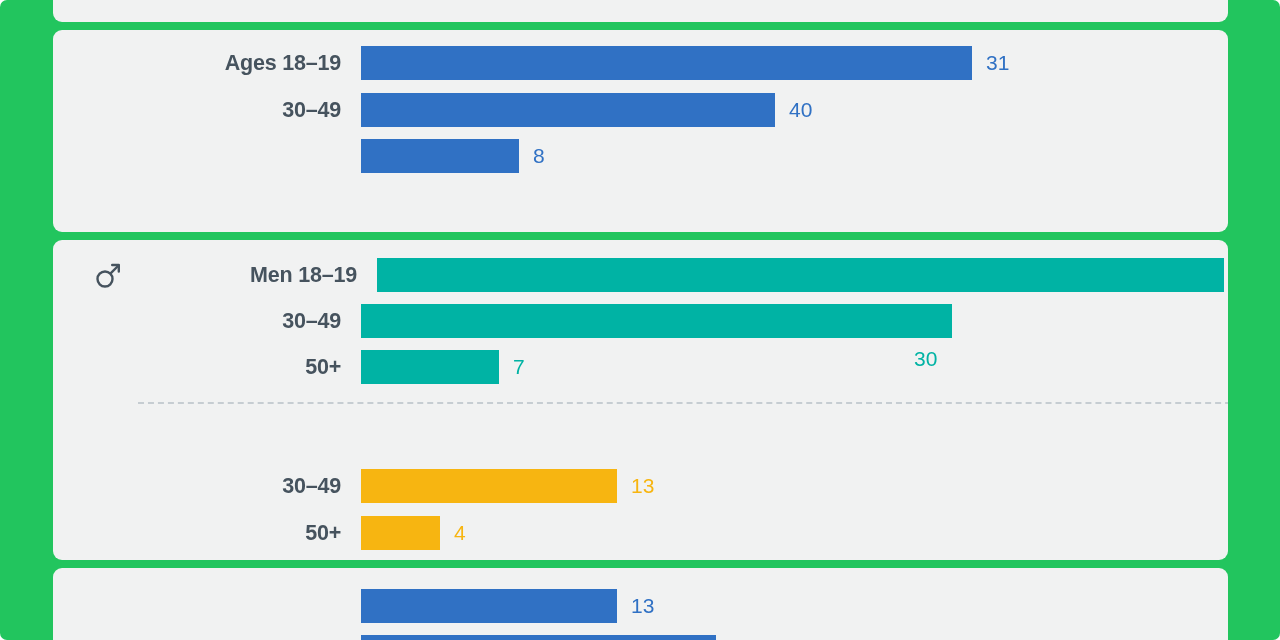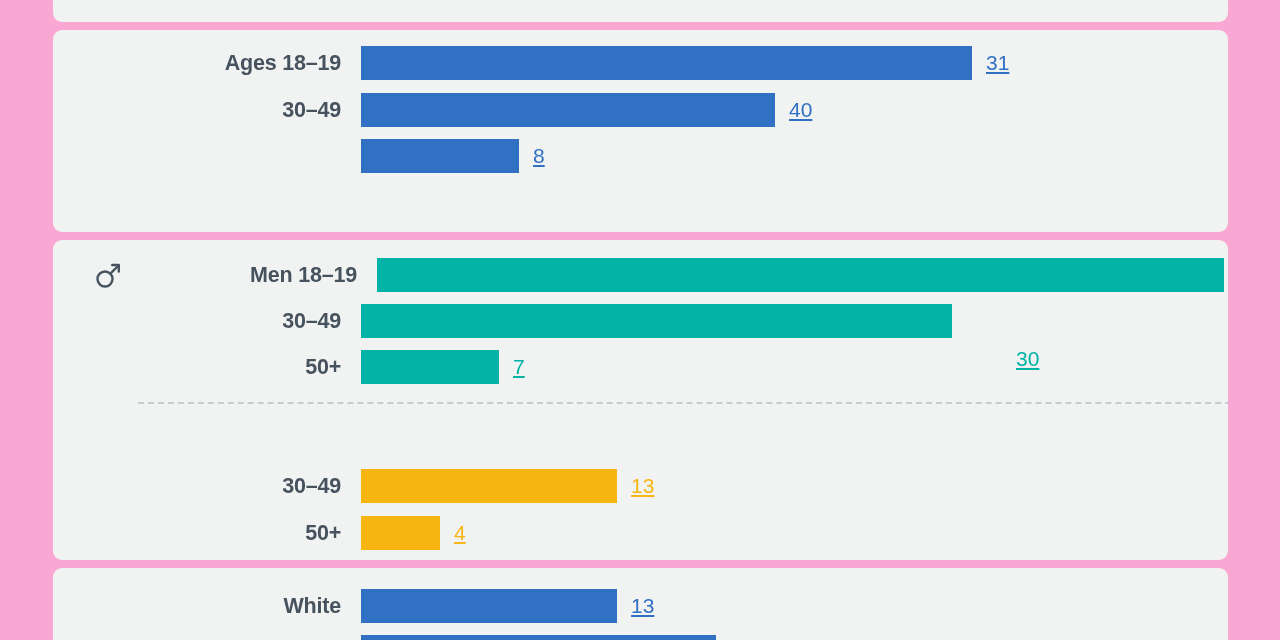--- a/index.html
+++ b/index.html
@@ -7,21 +7,22 @@
     width: 1280px;
     height: 640px;
     background: #ffffff;
     font-family: "Liberation Sans", sans-serif;
     overflow: hidden;
   }
   #stage {
     position: relative;
     width: 1280px;
     height: 640px;
-    background: #f9a8d4;
+    background: #22c55e;
+    border-radius: 7px;
   }
   .panel {
     position: absolute;
     left: 53px;
     width: 1175px;
     background: #f1f2f2;
     border-radius: 9px;
     overflow: hidden;
   }
   .row {
@@ -62,21 +63,20 @@
     top: 0;
     height: 34px;
   }
   .bar-value {
     position: absolute;
     top: 50%;
     transform: translateY(-50%);
     font-size: 21px;
     font-weight: normal;
     white-space: nowrap;
-    text-decoration: underline;
   }
   .divider {
     position: absolute;
     left: 85px;
     width: 1123px;
     height: 0;
     border-top: 2px dashed #c6cdd2;
   }
 </style>
 </head>
@@ -109,42 +109,41 @@
             <polyline points="19.2,5 25.8,5 25.8,11.6" stroke-linejoin="round"></polyline>
           </svg>
         </span>
         <span class="row-label" style="color: rgb(70, 83, 94);">Men 18–19</span>
         <div class="bar" style="background: rgb(0, 179, 164); width: 847px;"></div>
         <span class="bar-value" style="color: rgb(0, 179, 164); left: 1169px;">43</span>
       </div>
       <div class="row" style="top: 64px;">
         <span class="row-label" style="color: rgb(70, 83, 94);">30–49</span>
         <div class="bar" style="background: rgb(0, 179, 164); width: 591px;"></div>
-        <span class="bar-value" style="color: rgb(0, 179, 164); left: 963px; margin-top: 38px;">30</span>
+        <span class="bar-value" style="color: rgb(0, 179, 164); left: 861px; margin-top: 38px;">30</span>
       </div>
       <div class="row" style="top: 110px;">
         <span class="row-label" style="color: rgb(70, 83, 94);">50+</span>
         <div class="bar" style="background: rgb(0, 179, 164); width: 138px;"></div>
         <span class="bar-value" style="color: rgb(0, 179, 164); left: 460px;">7</span>
       </div>
       <div class="row" style="top: 229px;">
         <span class="row-label" style="color: rgb(70, 83, 94);">30–49</span>
         <div class="bar" style="background: rgb(247, 181, 17); width: 256px;"></div>
         <span class="bar-value" style="color: rgb(247, 181, 17); left: 578px;">13</span>
       </div>
       <div class="row" style="top: 276px;">
         <span class="row-label" style="color: rgb(70, 83, 94);">50+</span>
         <div class="bar" style="background: rgb(247, 181, 17); width: 79px;"></div>
         <span class="bar-value" style="color: rgb(247, 181, 17); left: 401px;">4</span>
       </div>
       <div class="divider" style="top: 162px; border-top-color: rgb(198, 205, 210);"></div>
     </div>
     <div class="panel" style="top: 568px; height: 110px; background: rgb(241, 242, 242);">
       <div class="row" style="top: 21px;">
-        <span class="row-label" style="color: rgb(70, 83, 94);">White</span>
         <div class="bar" style="background: rgb(48, 113, 196); width: 256px;"></div>
         <span class="bar-value" style="color: rgb(48, 113, 196); left: 578px;">13</span>
       </div>
       <div class="row" style="top: 67px;">
         <span class="row-label" style="color: rgb(70, 83, 94);"></span>
         <div class="bar" style="background: rgb(48, 113, 196); width: 355px;"></div>
       </div>
     </div>
   </div>
 

